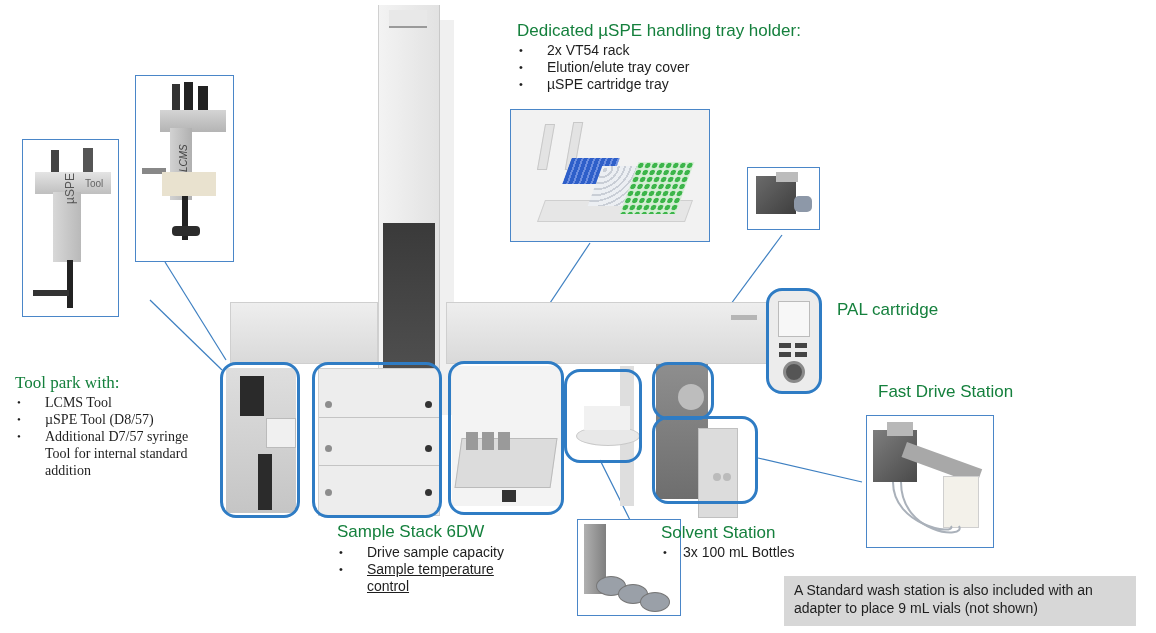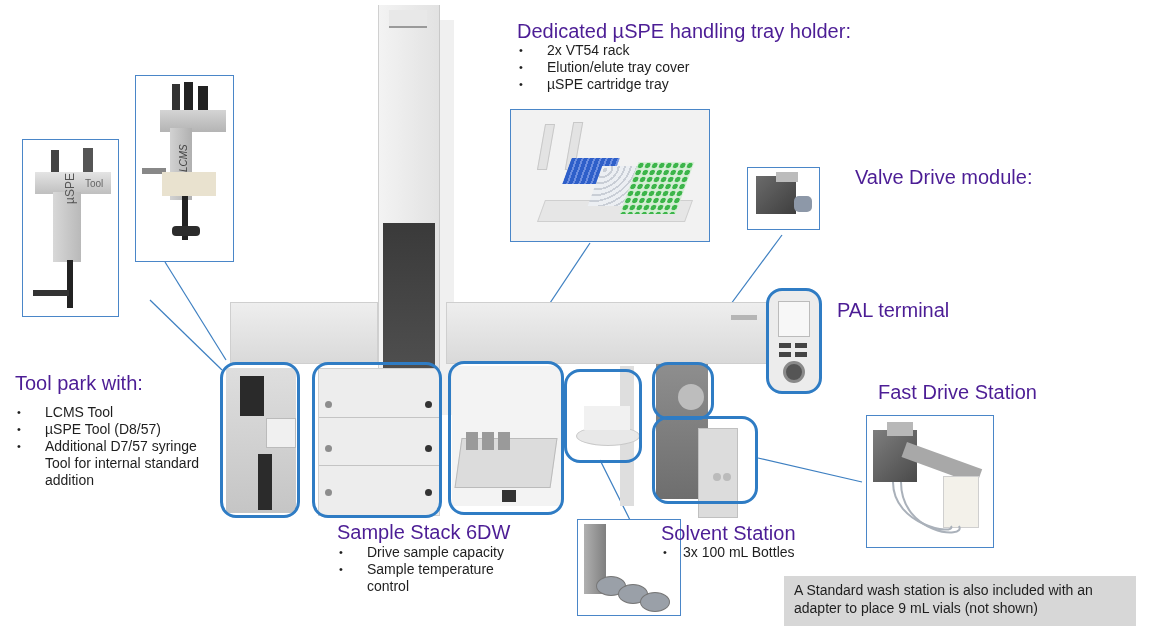--- a/index.html
+++ b/index.html
@@ -2,21 +2,21 @@
 <html><head>
 <meta charset="utf-8">
 <style>
   * { box-sizing: border-box; margin: 0; padding: 0; }
   html, body { width: 1156px; height: 633px; background: #ffffff; overflow: hidden; }
   body { position: relative; font-family: "Liberation Sans", sans-serif; color: #1a1a1a; }
 
   .abs { position: absolute; }
 
   
-  .callout-title { font-size: 20px; line-height: 20px; color: #4c1d95; white-space: nowrap; }
+  .callout-title { font-size: 17px; line-height: 20px; color: #15803d; white-space: nowrap; }
   .callout-list { list-style: none; }
   .callout-list li { position: relative; font-size: 14px; line-height: 17px; padding-left: 30px; color: #1e1e1e; }
   .callout-list li::before { content: "•"; position: absolute; left: 2px; top: 0; font-size: 11px; }
 
   
   .photo-frame { position: absolute; border: 1.5px solid #4a86c8; background: #ffffff; overflow: hidden; }
 
   
   .hl { position: absolute; border: 3.5px solid #2f7cc4; border-radius: 16px; }
 
@@ -169,41 +169,40 @@
 <div class="abs" style="left:517px;top:21px;">
   <div class="callout-title">Dedicated µSPE handling tray holder:</div>
   <ul class="callout-list" style="margin-top:1px;">
     <li>2x VT54 rack</li>
     <li>Elution/elute tray cover</li>
     <li>µSPE cartridge tray</li>
   </ul>
 </div>
 
 <div class="abs" style="left:855px;top:167px;">
-  <div class="callout-title">Valve Drive module:</div>
-</div>
-
-<div class="abs callout-title" style="left:837px;top:300px;">PAL terminal</div>
+</div>
+
+<div class="abs callout-title" style="left:837px;top:300px;">PAL cartridge</div>
 
 <div class="abs callout-title" style="left:878px;top:382px;">Fast Drive Station</div>
 
-<div class="abs" style="left:15px;top:373px;width:210px;">
+<div class="abs" style="left:15px;top:373px;width:210px;font-family:Liberation Serif, serif;">
   <div class="callout-title">Tool park with:</div>
-  <ul class="callout-list" style="margin-top:11px;">
+  <ul class="callout-list" style="margin-top:1px;">
     <li>LCMS Tool</li>
     <li>µSPE Tool (D8/57)</li>
     <li style="width:200px;">Additional D7/57 syringe Tool for internal standard addition</li>
   </ul>
 </div>
 
 <div class="abs" style="left:337px;top:522px;width:230px;">
   <div class="callout-title">Sample Stack 6DW</div>
   <ul class="callout-list" style="margin-top:2px;">
     <li>Drive sample capacity</li>
-    <li style="width:180px;">Sample temperature control</li>
+    <li style="width:180px;text-decoration:underline;">Sample temperature control</li>
   </ul>
 </div>
 
 <div class="abs" style="left:661px;top:523px;">
   <div class="callout-title">Solvent Station</div>
   <ul class="callout-list" style="margin-top:1px;">
     <li style="padding-left:22px;">3x 100 mL Bottles</li>
   </ul>
 </div>
 

